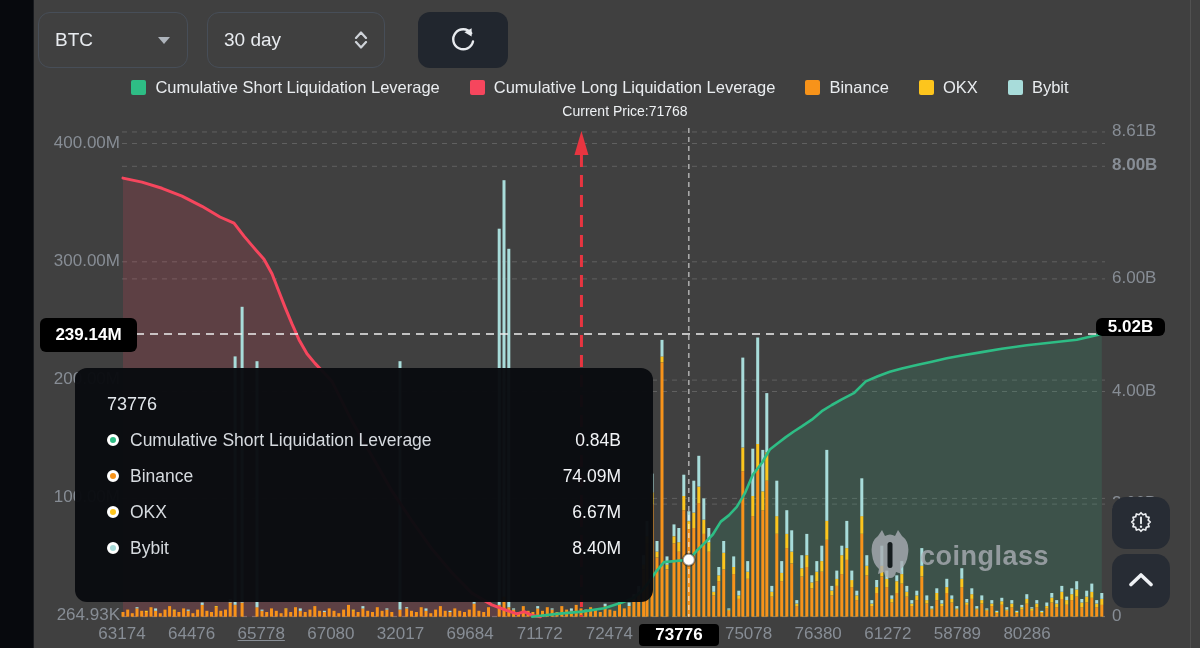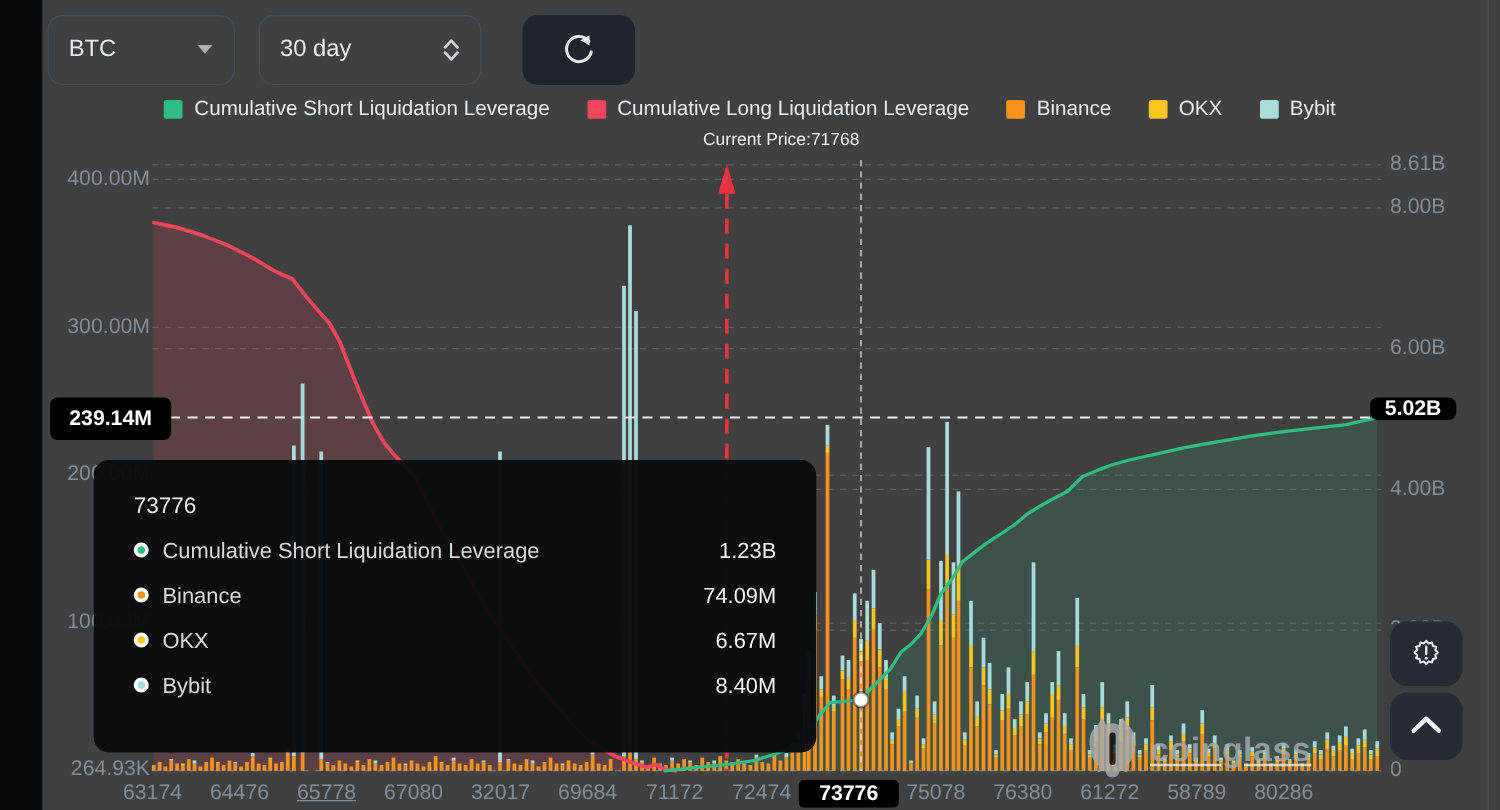--- a/index.html
+++ b/index.html
@@ -31,21 +31,21 @@
   .tick.r{left:1112px;}
   .tick.x{width:80px;text-align:center;top:624px;}
   .tick.x.hl{background:#000;color:#fff;font-weight:bold;border-radius:4px;padding:1px 0;z-index:3;}
 
   .pill{position:absolute;background:#000;color:#fff;font-weight:bold;font-size:17px;border-radius:6px;display:flex;align-items:center;justify-content:center;z-index:3;}
   #pill-left{left:40px;top:318px;width:97px;height:34px;}
   #pill-right{left:1096px;top:318px;width:69px;height:18px;}
 
   #chart-svg{position:absolute;left:0;top:0;z-index:1;}
 
-  .watermark{position:absolute;left:868px;top:572px;display:flex;align-items:center;gap:8px;z-index:2;opacity:0.8;text-decoration:underline;}
+  .watermark{position:absolute;left:868px;top:528px;display:flex;align-items:center;gap:8px;z-index:2;opacity:0.8;}
   .watermark .wtx{font-size:27px;font-weight:bold;color:#a9adb3;letter-spacing:0.5px;}
 
   
   .tooltip{position:absolute;left:75px;top:368px;width:578px;height:234px;background:rgba(9,11,15,0.97);border-radius:12px;z-index:10;padding:26px 32px 0 32px;}
   .tooltip .tt-title{font-size:18px;color:#e3e7ec;}
   .tt-row{display:flex;align-items:center;margin-top:14px;height:22px;}
   .tt-dot{width:12px;height:12px;border-radius:50%;border:3px solid #fff;margin-right:11px;flex:none;}
   .tt-label{font-size:17.5px;color:#d6dadf;}
   .tt-value{margin-left:auto;font-size:17.5px;color:#f2f4f7;}
 
@@ -555,21 +555,21 @@
       <circle cx="688.78292" cy="559.837" r="6" fill="#ffffff" stroke="rgba(0,0,0,0.4)" stroke-width="2"></circle>
     </svg>
 
   <div id="ticks">
       <div class="tick l" style="top: 132.5px;">400.00M</div>
       <div class="tick l" style="top: 250.8px;">300.00M</div>
       <div class="tick l" style="top: 369.1px;">200.00M</div>
       <div class="tick l" style="top: 487.4px;">100.00M</div>
       <div class="tick l" style="top: 605.392px;">264.93K</div>
       <div class="tick r" style="top: 120.957px;">8.61B</div>
-      <div class="tick r" style="top: 155.3px;">8.00B</div>
+      <div class="tick r" style="top: 155.3px; font-weight: bold;">8.00B</div>
       <div class="tick r" style="top: 267.9px;">6.00B</div>
       <div class="tick r" style="top: 380.5px;">4.00B</div>
       <div class="tick r" style="top: 493.1px;">2.00B</div>
       <div class="tick r" style="top: 605.7px;">0</div>
       <div class="tick x" style="left: 82px;">63174</div>
       <div class="tick x" style="left: 151.62px;">64476</div>
       <div class="tick x" style="left: 221.24px; text-decoration: underline;">65778</div>
       <div class="tick x" style="left: 290.86px;">67080</div>
       <div class="tick x" style="left: 360.48px;">32017</div>
       <div class="tick x" style="left: 430.1px;">69684</div>
@@ -595,21 +595,21 @@
     </span>
     <span class="wtx">coinglass</span>
   </div>
 
   <div class="tooltip">
     <div class="tt-title">73776</div>
     <div id="tt-rows">
         <div class="tt-row">
           <div class="tt-dot" style="background: rgb(46, 189, 133);"></div>
           <div class="tt-label">Cumulative Short Liquidation Leverage</div>
-          <div class="tt-value">1.23B</div>
+          <div class="tt-value">0.84B</div>
         </div>
         <div class="tt-row">
           <div class="tt-dot" style="background: rgb(247, 147, 26);"></div>
           <div class="tt-label">Binance</div>
           <div class="tt-value">74.09M</div>
         </div>
         <div class="tt-row">
           <div class="tt-dot" style="background: rgb(253, 197, 29);"></div>
           <div class="tt-label">OKX</div>
           <div class="tt-value">6.67M</div>

